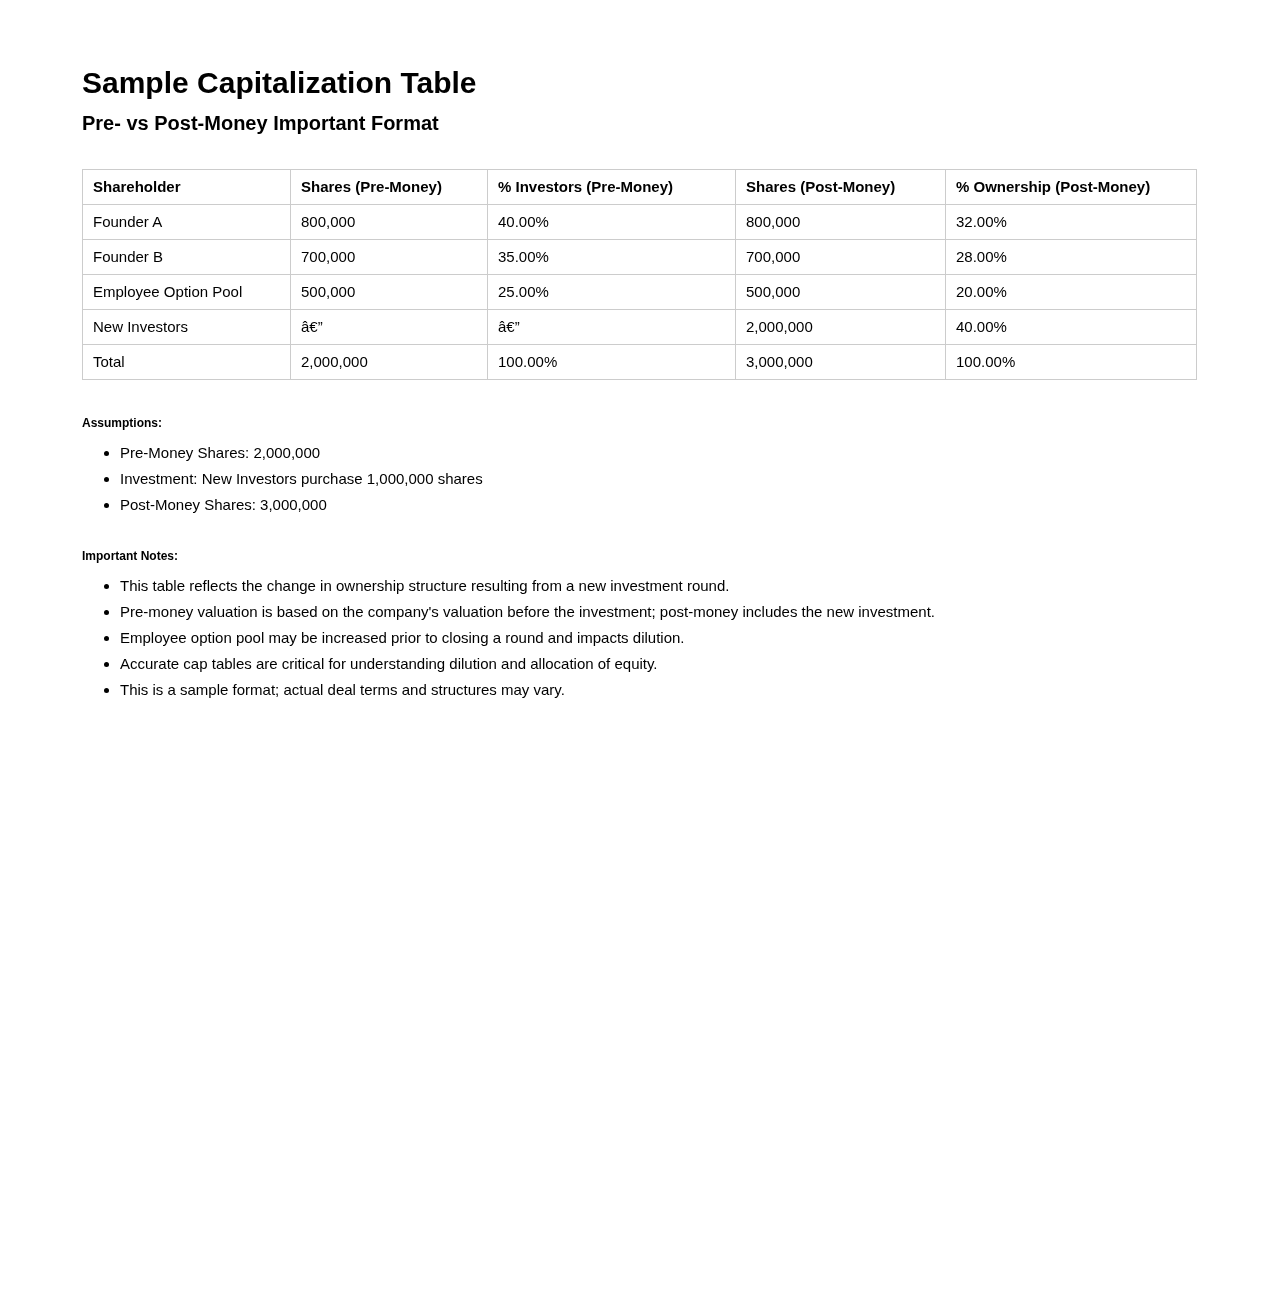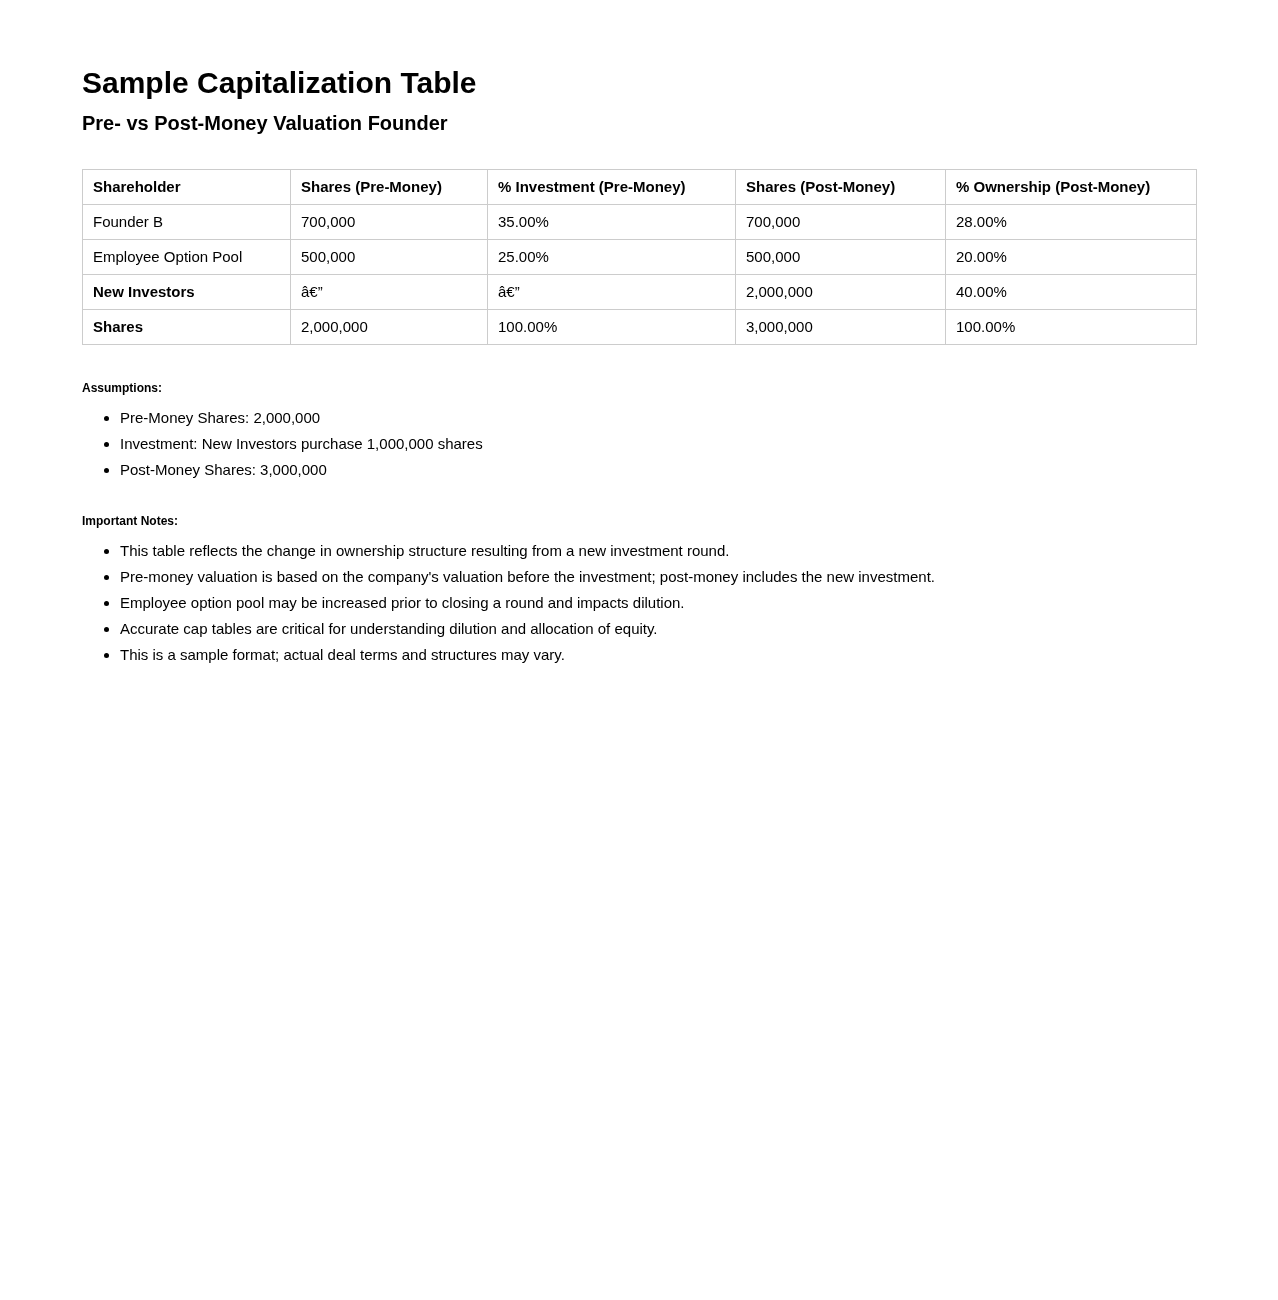--- a/index.html
+++ b/index.html
@@ -38,21 +38,21 @@
   .cap-table th, .cap-table td {
     border: 1px solid #cccccc;
     padding: 8px 10px;
     text-align: left;
     vertical-align: middle;
     line-height: 18px;
     overflow: hidden;
     white-space: nowrap;
   }
   .cap-table th { font-weight: bold; }
-  .cap-table td.bold { font-weight: bold; margin-left: 39px; }
+  .cap-table td.bold { font-weight: normal; margin-left: 39px; }
   .section-heading {
     font-size: 12px;
     font-weight: bold;
     margin: 36px 0 14px 0;
     line-height: 1.2;
   }
   ul.doc-list {
     margin: 0;
     padding: 0 0 0 38px;
     font-size: 15px;
@@ -61,40 +61,47 @@
     margin: 0 0 9px 0;
     line-height: 17px;
   }
 </style>
 </head>
 <body>
 
 <div class="page">
 
   <h1 class="doc-title">Sample Capitalization Table</h1>
-  <h2 class="doc-subtitle">Pre- vs Post-Money Valuation Founder</h2>
+  <h2 class="doc-subtitle">Pre- vs Post-Money Important Format</h2>
 
   <table class="cap-table">
     <colgroup>
       <col style="width:208px">
       <col style="width:197px">
       <col style="width:248px">
       <col style="width:210px">
       <col style="width:251px">
     </colgroup>
     <thead>
       <tr>
         <th>Shareholder</th>
         <th>Shares (Pre-Money)</th>
-        <th>% Investment (Pre-Money)</th>
+        <th>% Investors (Pre-Money)</th>
         <th>Shares (Post-Money)</th>
         <th>% Ownership (Post-Money)</th>
       </tr>
     </thead>
     <tbody>
+        <tr>
+          <td>Founder A</td>
+          <td>800,000</td>
+          <td>40.00%</td>
+          <td>800,000</td>
+          <td>32.00%</td>
+        </tr>
         <tr>
           <td>Founder B</td>
           <td>700,000</td>
           <td>35.00%</td>
           <td>700,000</td>
           <td>28.00%</td>
         </tr>
         <tr>
           <td>Employee Option Pool</td>
           <td>500,000</td>
@@ -103,21 +110,21 @@
           <td>20.00%</td>
         </tr>
         <tr>
           <td class="bold">New Investors</td>
           <td>â€”</td>
           <td>â€”</td>
           <td>2,000,000</td>
           <td>40.00%</td>
         </tr>
         <tr>
-          <td class="bold">Shares</td>
+          <td class="bold">Total</td>
           <td>2,000,000</td>
           <td>100.00%</td>
           <td>3,000,000</td>
           <td>100.00%</td>
         </tr>
       </tbody>
   </table>
 
   <div class="section-heading">Assumptions:</div>
   <ul class="doc-list">

